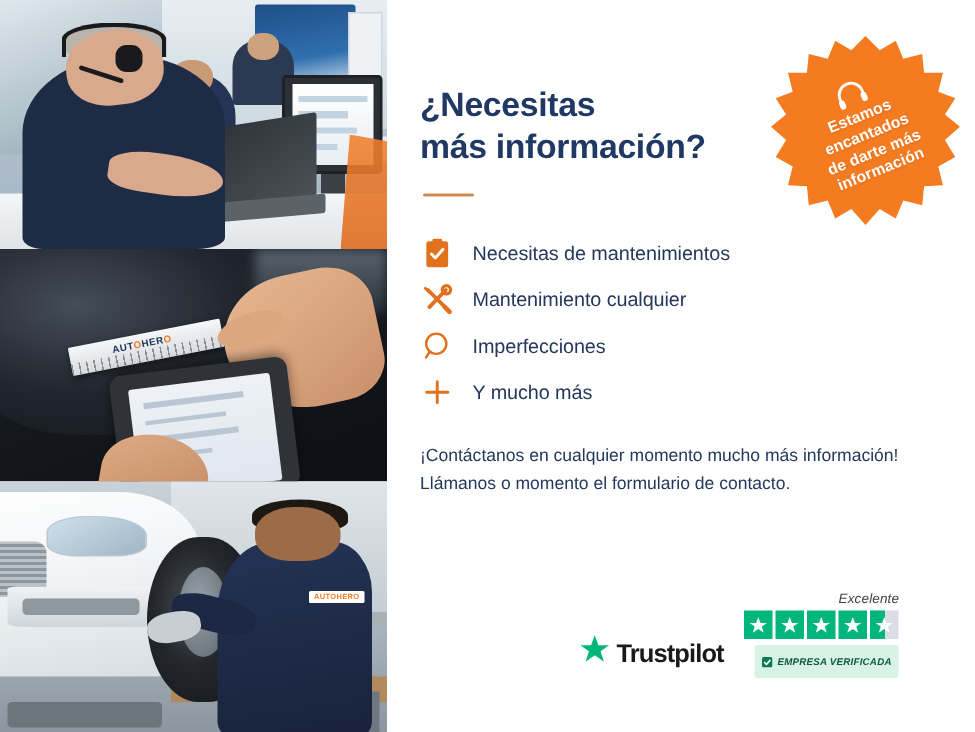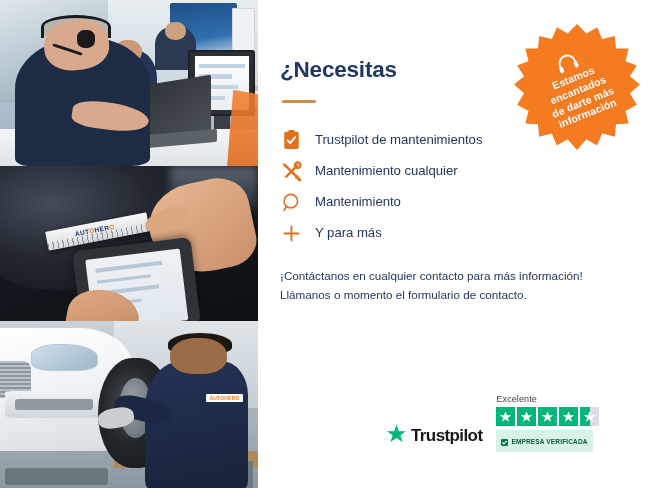--- a/index.html
+++ b/index.html
@@ -444,21 +444,21 @@
     align-items: center;
     gap: 4px;
     padding-bottom: 4px;
   }
   .tp-wordmark {
     font-size: 17px;
     font-weight: 700;
     color: #191919;
     letter-spacing: -0.6px;
   }
-  .tp-rating { text-align: left; }
+  .tp-rating { text-align: right; font-style: italic; }
   .tp-excelente {
     font-size: 9px;
     color: #3f4144;
     margin-bottom: 3px;
     letter-spacing: .1px;
   }
   .tp-stars {
     display: flex;
     gap: 2px;
   }
@@ -579,20 +579,21 @@
       <div class="ph3-glove"></div>
       <div class="ph3-logo">AUTOHERO</div>
     </div>
 
   </div>
 
   <div class="content">
 
     <h1 class="headline">
       <span>¿Necesitas</span>
+      <span class="l2">más información?</span>
     </h1>
 
     <div class="divider"></div>
 
     <div class="badge">
       <div class="badge-shape"></div>
       <div class="badge-inner">
         <span class="badge-icon">
           <svg width="22" height="18" viewBox="0 0 24 20" fill="none" xmlns="http://www.w3.org/2000/svg">
             <path d="M3.2 13.5V10.5C3.2 5.6 7.1 1.8 12 1.8C16.9 1.8 20.8 5.6 20.8 10.5V13.5" stroke="#ffffff" stroke-width="2.1" stroke-linecap="round"></path>
@@ -610,21 +611,21 @@
     <ul class="features">
 
       <li class="feature">
         <span class="feature-icon">
           <svg width="17" height="20" viewBox="0 0 18 22" xmlns="http://www.w3.org/2000/svg">
             <rect x="1" y="2" width="16" height="19" rx="2" fill="#e2711d"></rect>
             <rect x="5.5" y="0" width="7" height="3.4" rx="1.2" fill="#e2711d"></rect>
             <path d="M4.8 11.4L7.6 14.3L13.2 7.9" stroke="#ffffff" stroke-width="2.1" stroke-linecap="round" stroke-linejoin="round" fill="none"></path>
           </svg>
         </span>
-        <span class="feature-label">Trustpilot de mantenimientos</span>
+        <span class="feature-label">Necesitas de mantenimientos</span>
       </li>
 
       <li class="feature">
         <span class="feature-icon">
           <svg width="21" height="21" viewBox="0 0 22 22" xmlns="http://www.w3.org/2000/svg">
             <g stroke="#e2711d" stroke-width="2.6" stroke-linecap="round">
               <path d="M4.5 4.5L16.5 16.5"></path>
               <path d="M17 4.5L5.5 16.5"></path>
             </g>
             <path d="M3.2 2.4L6.6 5.8L5.2 7.2L1.8 3.8C1.4 3 2.4 1.9 3.2 2.4Z" fill="#e2711d"></path>
@@ -635,40 +636,40 @@
         <span class="feature-label">Mantenimiento cualquier</span>
       </li>
 
       <li class="feature">
         <span class="feature-icon">
           <svg width="19" height="19" viewBox="0 0 20 20" xmlns="http://www.w3.org/2000/svg">
             <circle cx="9.3" cy="8.6" r="7.1" fill="none" stroke="#e2711d" stroke-width="1.7"></circle>
             <path d="M4.6 14.4L2.2 18.2" stroke="#e2711d" stroke-width="1.7" stroke-linecap="round"></path>
           </svg>
         </span>
-        <span class="feature-label">Mantenimiento</span>
+        <span class="feature-label">Imperfecciones</span>
       </li>
 
 
       <li class="feature">
         <span class="feature-icon">
           <svg width="19" height="19" viewBox="0 0 20 20" xmlns="http://www.w3.org/2000/svg">
             <g stroke="#e2711d" stroke-width="2" stroke-linecap="round">
               <path d="M10 2.6V17.4"></path>
               <path d="M2.6 10H17.4"></path>
             </g>
           </svg>
         </span>
-        <span class="feature-label">Y para más</span>
+        <span class="feature-label">Y mucho más</span>
       </li>
 
     </ul>
 
     <p class="contact">
-      <span>¡Contáctanos en cualquier contacto para más información!</span>
+      <span>¡Contáctanos en cualquier momento mucho más información!</span>
       <span>Llámanos o momento el formulario de contacto.</span>
     </p>
 
     <div class="trustpilot">
 
       <div class="tp-logo">
         <span>
           <svg width="21" height="20" viewBox="0 0 22 21" xmlns="http://www.w3.org/2000/svg">
             <path d="M11 0.6L13.55 7.5H21L15.1 11.8L17.4 19L11 14.6L4.6 19L6.9 11.8L1 7.5H8.45L11 0.6Z" fill="#00b67a"></path>
           </svg>

